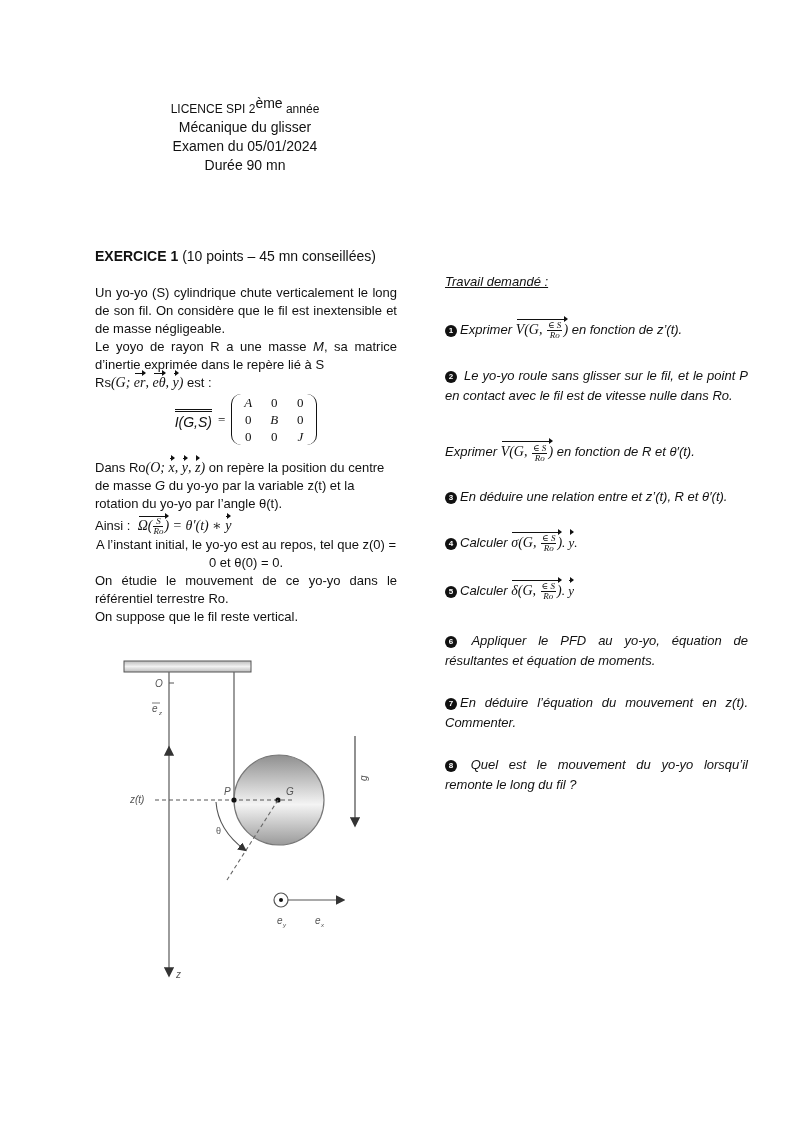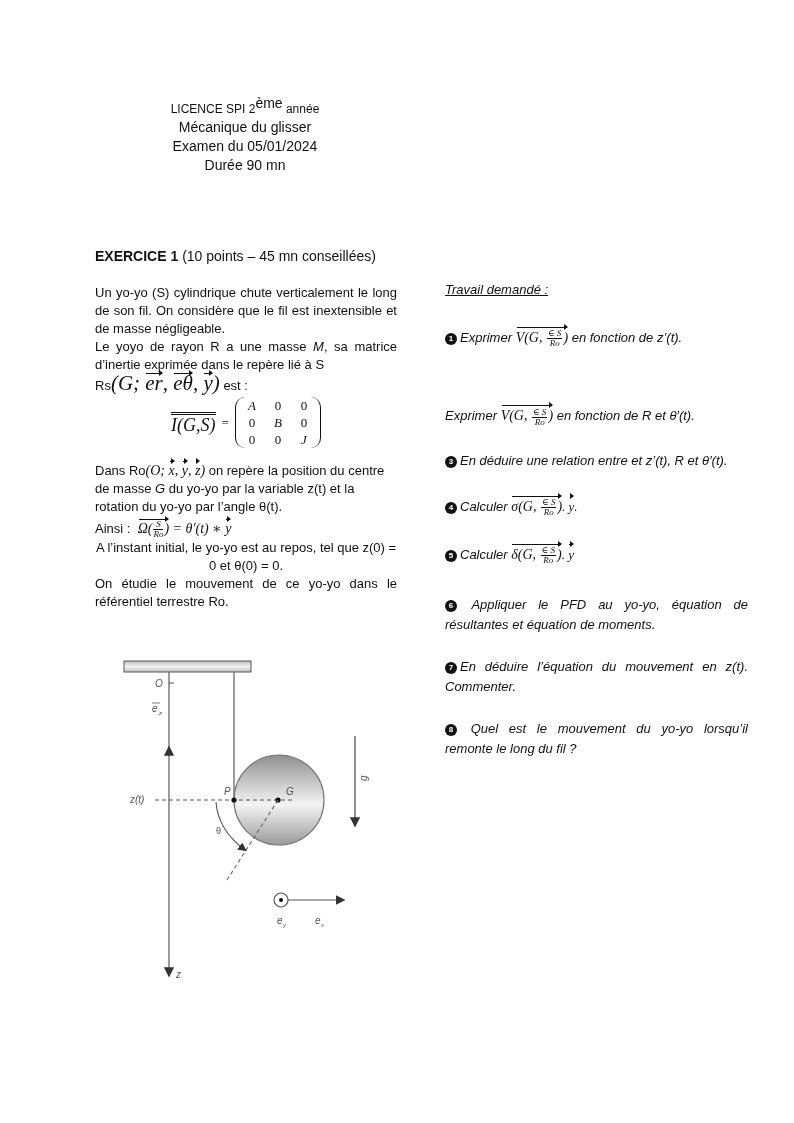--- a/index.html
+++ b/index.html
@@ -11,28 +11,28 @@
   .header .ln { font-size:14px; line-height:19px; }
   .ex-title { position:absolute; left:95px; top:232px; font-size:14px;margin-top:16px; }
   .ex-title b { font-weight:bold; }
   .left { position:absolute; left:95px; top:284px; width:302px; font-size:13px; line-height:18px; }
   .left p { margin:0; text-align:justify; }
   .math { font-family:"Liberation Serif", "DejaVu Serif", serif; font-style:italic; }
   .vec { position:relative; display:inline-block; }
   .vec::before { content:""; position:absolute; left:1px; right:1px; top:-1px; border-top:1px solid #111; }
   .vec::after { content:""; position:absolute; right:0px; top:-4px; border-left:4px solid #111; border-top:3px solid transparent; border-bottom:3px solid transparent; }
   .matrix-row { display:flex; justify-content:center; align-items:center; margin:2px 0 14px 0; }
-  .tensor { font-family:Liberation Serif, serif; font-style:italic; border-top:3px double #111; padding-top:1px; font-size:18px; }
+  .tensor { font-family:Liberation Sans, sans-serif; font-style:italic; border-top:3px double #111; padding-top:1px; font-size:14px; }
   .eq { margin:0 6px; font-family:"Liberation Serif", serif; }
   .matrix { display:inline-grid; grid-template-columns:repeat(3, 26px); text-align:center; font-family:"Liberation Serif", serif; font-size:13px; line-height:17px;
             border-left:1.5px solid #111; border-right:1.5px solid #111; border-radius:10px; padding:0 3px; }
   .matrix span.i { font-style:italic; }
   .frac { display:inline-flex; flex-direction:column; vertical-align:middle; text-align:center; font-size:9px; line-height:9px; margin:0 1px; }
   .frac .num { border-bottom:1px solid #111; padding:0 1px; }
-  .right { position:absolute; left:445px; top:280px; width:303px; font-size:13px; line-height:20px; font-style:italic; }
+  .right { position:absolute; left:445px; top:272px; width:303px; font-size:13px; line-height:20px; font-style:italic; }
   .right p { margin:0; text-align:justify; }
   .right .title { text-decoration:underline; margin-bottom:28px; }
   .q { margin-bottom:22px !important; }
   .num-badge { display:inline-block; width:12px; height:12px; border-radius:50%; background:#111; color:#fff; font-size:8px; line-height:12px; text-align:center; font-style:normal; font-weight:bold; margin-right:3px; vertical-align:1px; }
   .diagram { position:absolute; left:110px; top:650px; width:290px; height:340px; }
 </style>
 </head>
 <body>
 
 <div class="header">
@@ -45,21 +45,21 @@
 <div class="ex-title">
   <b>EXERCICE 1</b><span> (10 points – 45 mn conseillées)</span>
 </div>
 
 <div class="left">
   <p>Un yo-yo (S) cylindrique chute verticalement le long de son fil. On considère que le fil est inextensible et de masse négligeable.</p>
   <p>
     <span>Le yoyo de rayon R a une masse </span><i>M</i><span>, sa matrice d’inertie exprimée dans le repère lié à S</span>
   </p>
   <p style="text-align:left;">
-    <span>Rs</span><span class="math" style="font-size:21px;">(G; <span class="vec">er</span>, <span class="vec">eθ</span>, <span class="vec">y</span>)</span><span> est :</span>
+    <span>Rs</span><span class="math" style="font-size:14px;">(G; <span class="vec">er</span>, <span class="vec">eθ</span>, <span class="vec">y</span>)</span><span> est :</span>
   </p>
   <div class="matrix-row">
     <span class="tensor">I(G,S)</span>
     <span class="eq">=</span>
     <div class="matrix">
       <span class="i">A</span>
         <span>0</span>
         <span>0</span>
       <span>0</span>
         <span class="i">B</span>
@@ -74,32 +74,36 @@
   </p>
   <p style="text-align:left; margin-top:4px;">
     <span>Ainsi :</span>&nbsp;
     <span class="math vec" style="font-size:14px;">Ω(<span class="frac">
           <span class="num">S</span>
           <span>Ro</span>
         </span>)</span><span class="math" style="font-size:14px;"> =  θ′(t) ∗ <span class="vec">y</span></span>
   </p>
   <p style="text-align:center;">A l’instant initial, le yo-yo est au repos, tel que z(0) = 0 et θ(0) = 0.</p>
   <p>On étudie le mouvement de ce yo-yo dans le référentiel terrestre Ro.</p>
+  <p>On suppose que le fil reste vertical.</p>
 </div>
 
 <div class="right">
   <p class="title">Travail demandé :</p>
 
   <p class="q" style="margin-bottom:26px !important;">
     <span class="num-badge">1</span><span>Exprimer </span><span class="math vec" style="font-size:14px;">V(G, <span class="frac">
           <span class="num">∈ S</span>
           <span>Ro</span>
         </span>)</span><span> en fonction de z’(t).</span>
   </p>
 
+  <p>
+    <span class="num-badge">2</span><span> Le yo-yo roule sans glisser sur le fil, et le point P en contact avec le fil est de vitesse nulle dans Ro.</span>
+  </p>
   <p class="q" style="margin-top:4px; margin-bottom:24px !important;">
     <span>Exprimer </span><span class="math vec" style="font-size:14px;margin-top:32px;">V(G, <span class="frac">
           <span class="num">∈ S</span>
           <span>Ro</span>
         </span>)</span><span> en fonction de R et  θ′(t).</span>
   </p>
 
   <p class="q" style="margin-bottom:26px !important;">
     <span class="num-badge">3</span><span>En déduire une relation entre et z’(t), R et  θ′(t).</span>
   </p>

